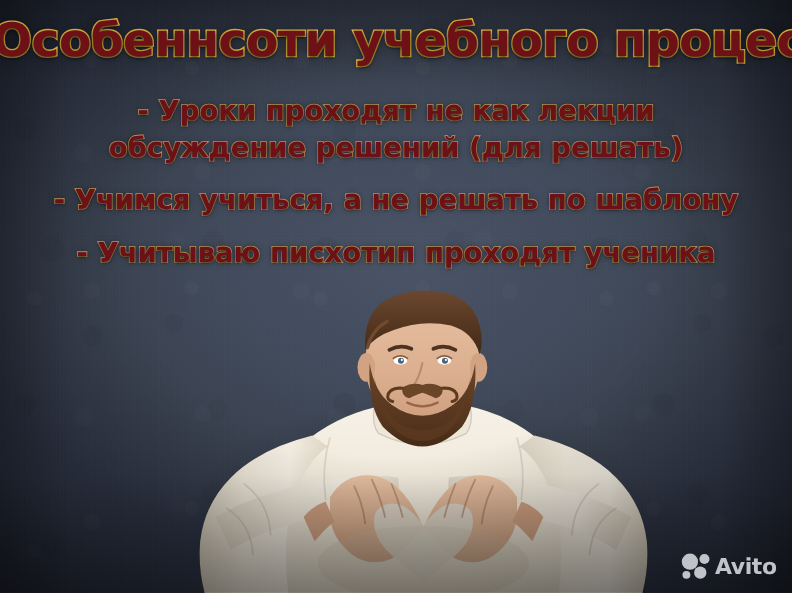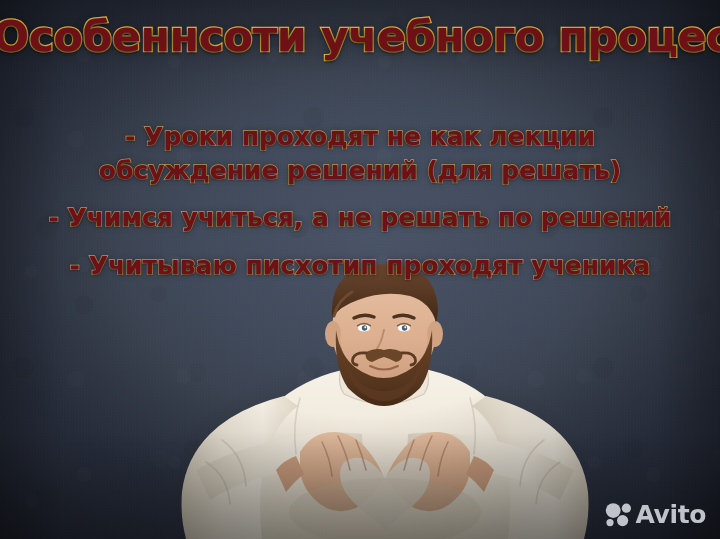--- a/index.html
+++ b/index.html
@@ -100,21 +100,20 @@
     white-space: nowrap;
     transform: scaleX(1.02);
   }
 
   .lines {
     position: absolute;
     top: 84px;
     left: 0;
     width: 720px;
     text-align: center;
-    margin-top: 36px;
   }
   .line {
     font-family: "DejaVu Sans", sans-serif;
     font-weight: 700;
     font-size: 25px;
     line-height: 1.34;
     color: #6d1116;
     -webkit-text-stroke: 1.5px #d8a85e;
     paint-order: stroke fill;
     text-shadow:
@@ -135,21 +134,21 @@
     z-index: 9;
     display: flex;
     align-items: center;
     gap: 4px;
     opacity: .92;
   }
   .wm-mark { display: block; }
   .wm-text {
     font-family: "DejaVu Sans", sans-serif;
     font-weight: 700;
-    font-size: 25px;
+    font-size: 20px;
     line-height: 1;
     color: #cfd2d8;
     letter-spacing: -0.4px;
   }
 </style>
 </head>
 <body>
 
 <div class="poster">
 
@@ -290,21 +289,21 @@
   </svg>
 
   <div class="bg-vignette"></div>
 
   <div class="text-layer">
     <div class="headline">Особеннсоти учебного процесса</div>
 
     <div class="lines">
       <div class="line">- Уроки проходят не как лекции</div>
       <div class="line">обсуждение решений (для решать)</div>
-      <div class="line gap-top-l">- Учимся учиться, а не решать по решений</div>
+      <div class="line gap-top-l">- Учимся учиться, а не решать по шаблону</div>
       <div class="line gap-top-l">- Учитываю писхотип проходят ученика</div>
     </div>
   </div>
 
   <div class="watermark">
     <svg class="wm-mark" width="27" height="25" viewBox="0 0 27 25" aria-hidden="true">
       <circle cx="8.2" cy="8.6" r="7.4" fill="#cfd2d8"></circle>
       <circle cx="21.4" cy="6.2" r="4.6" fill="#cfd2d8"></circle>
       <circle cx="5.0" cy="20.6" r="3.6" fill="#cfd2d8"></circle>
       <circle cx="17.6" cy="18.6" r="5.6" fill="#cfd2d8"></circle>

